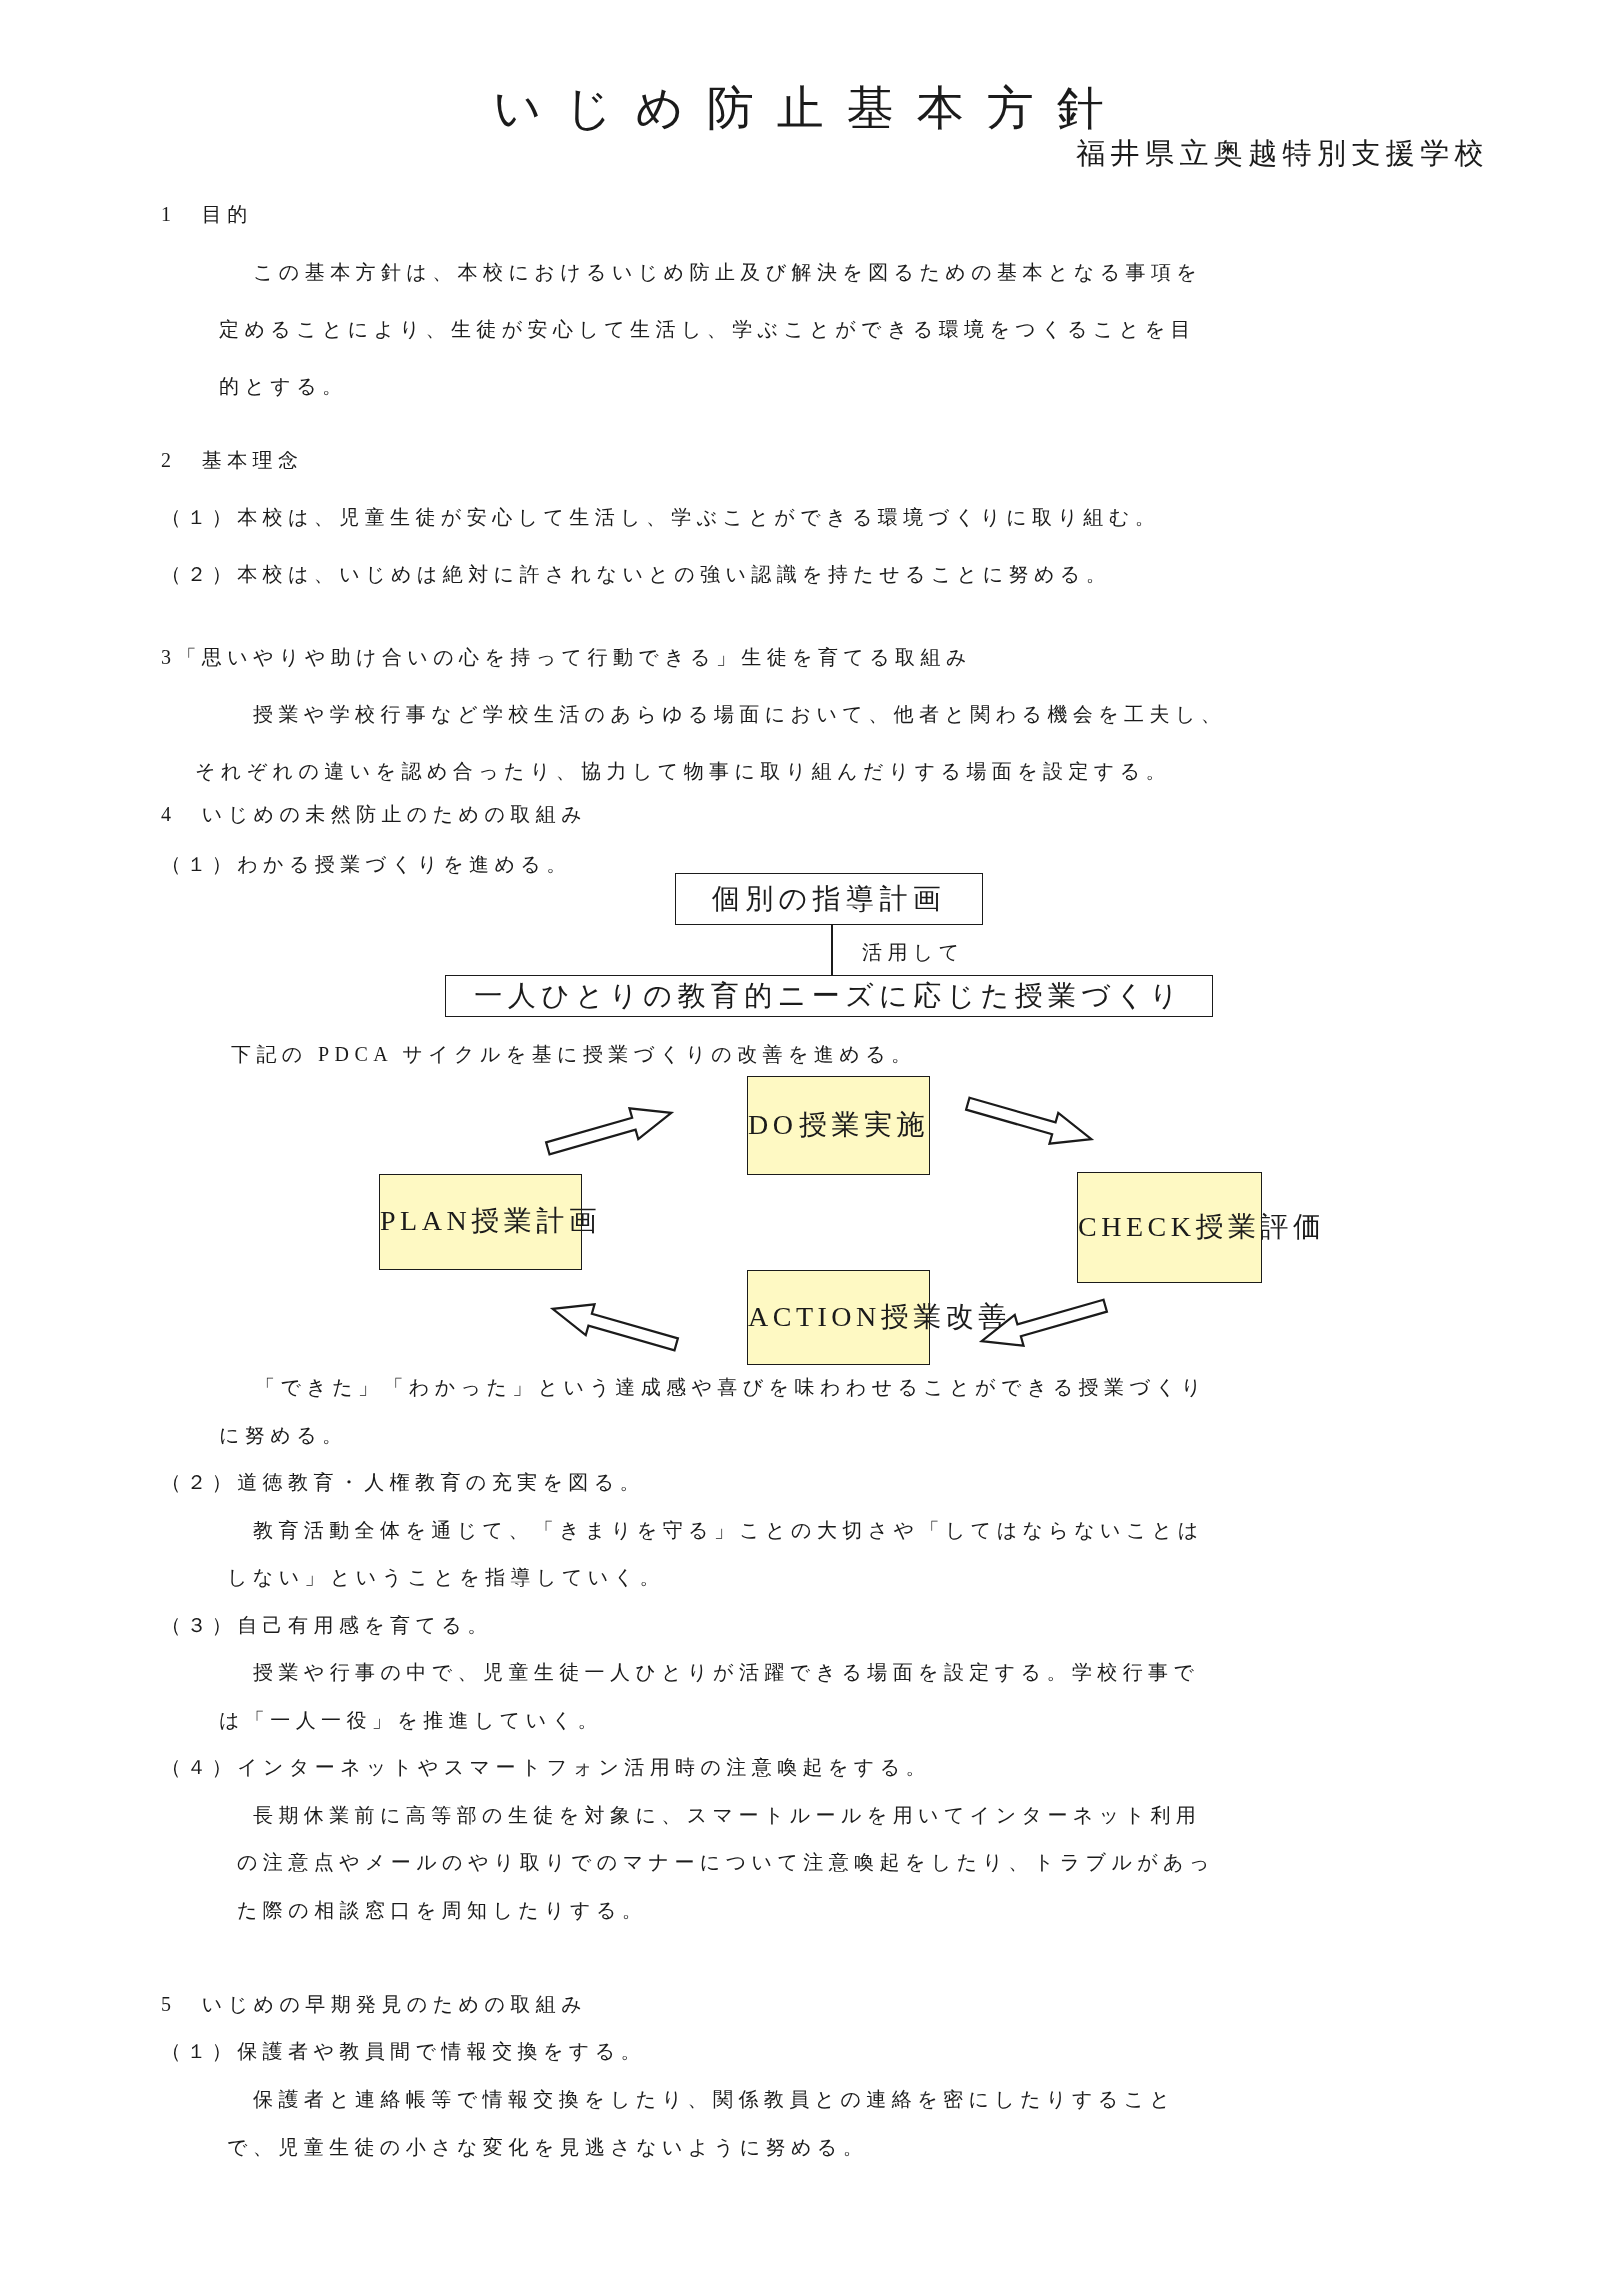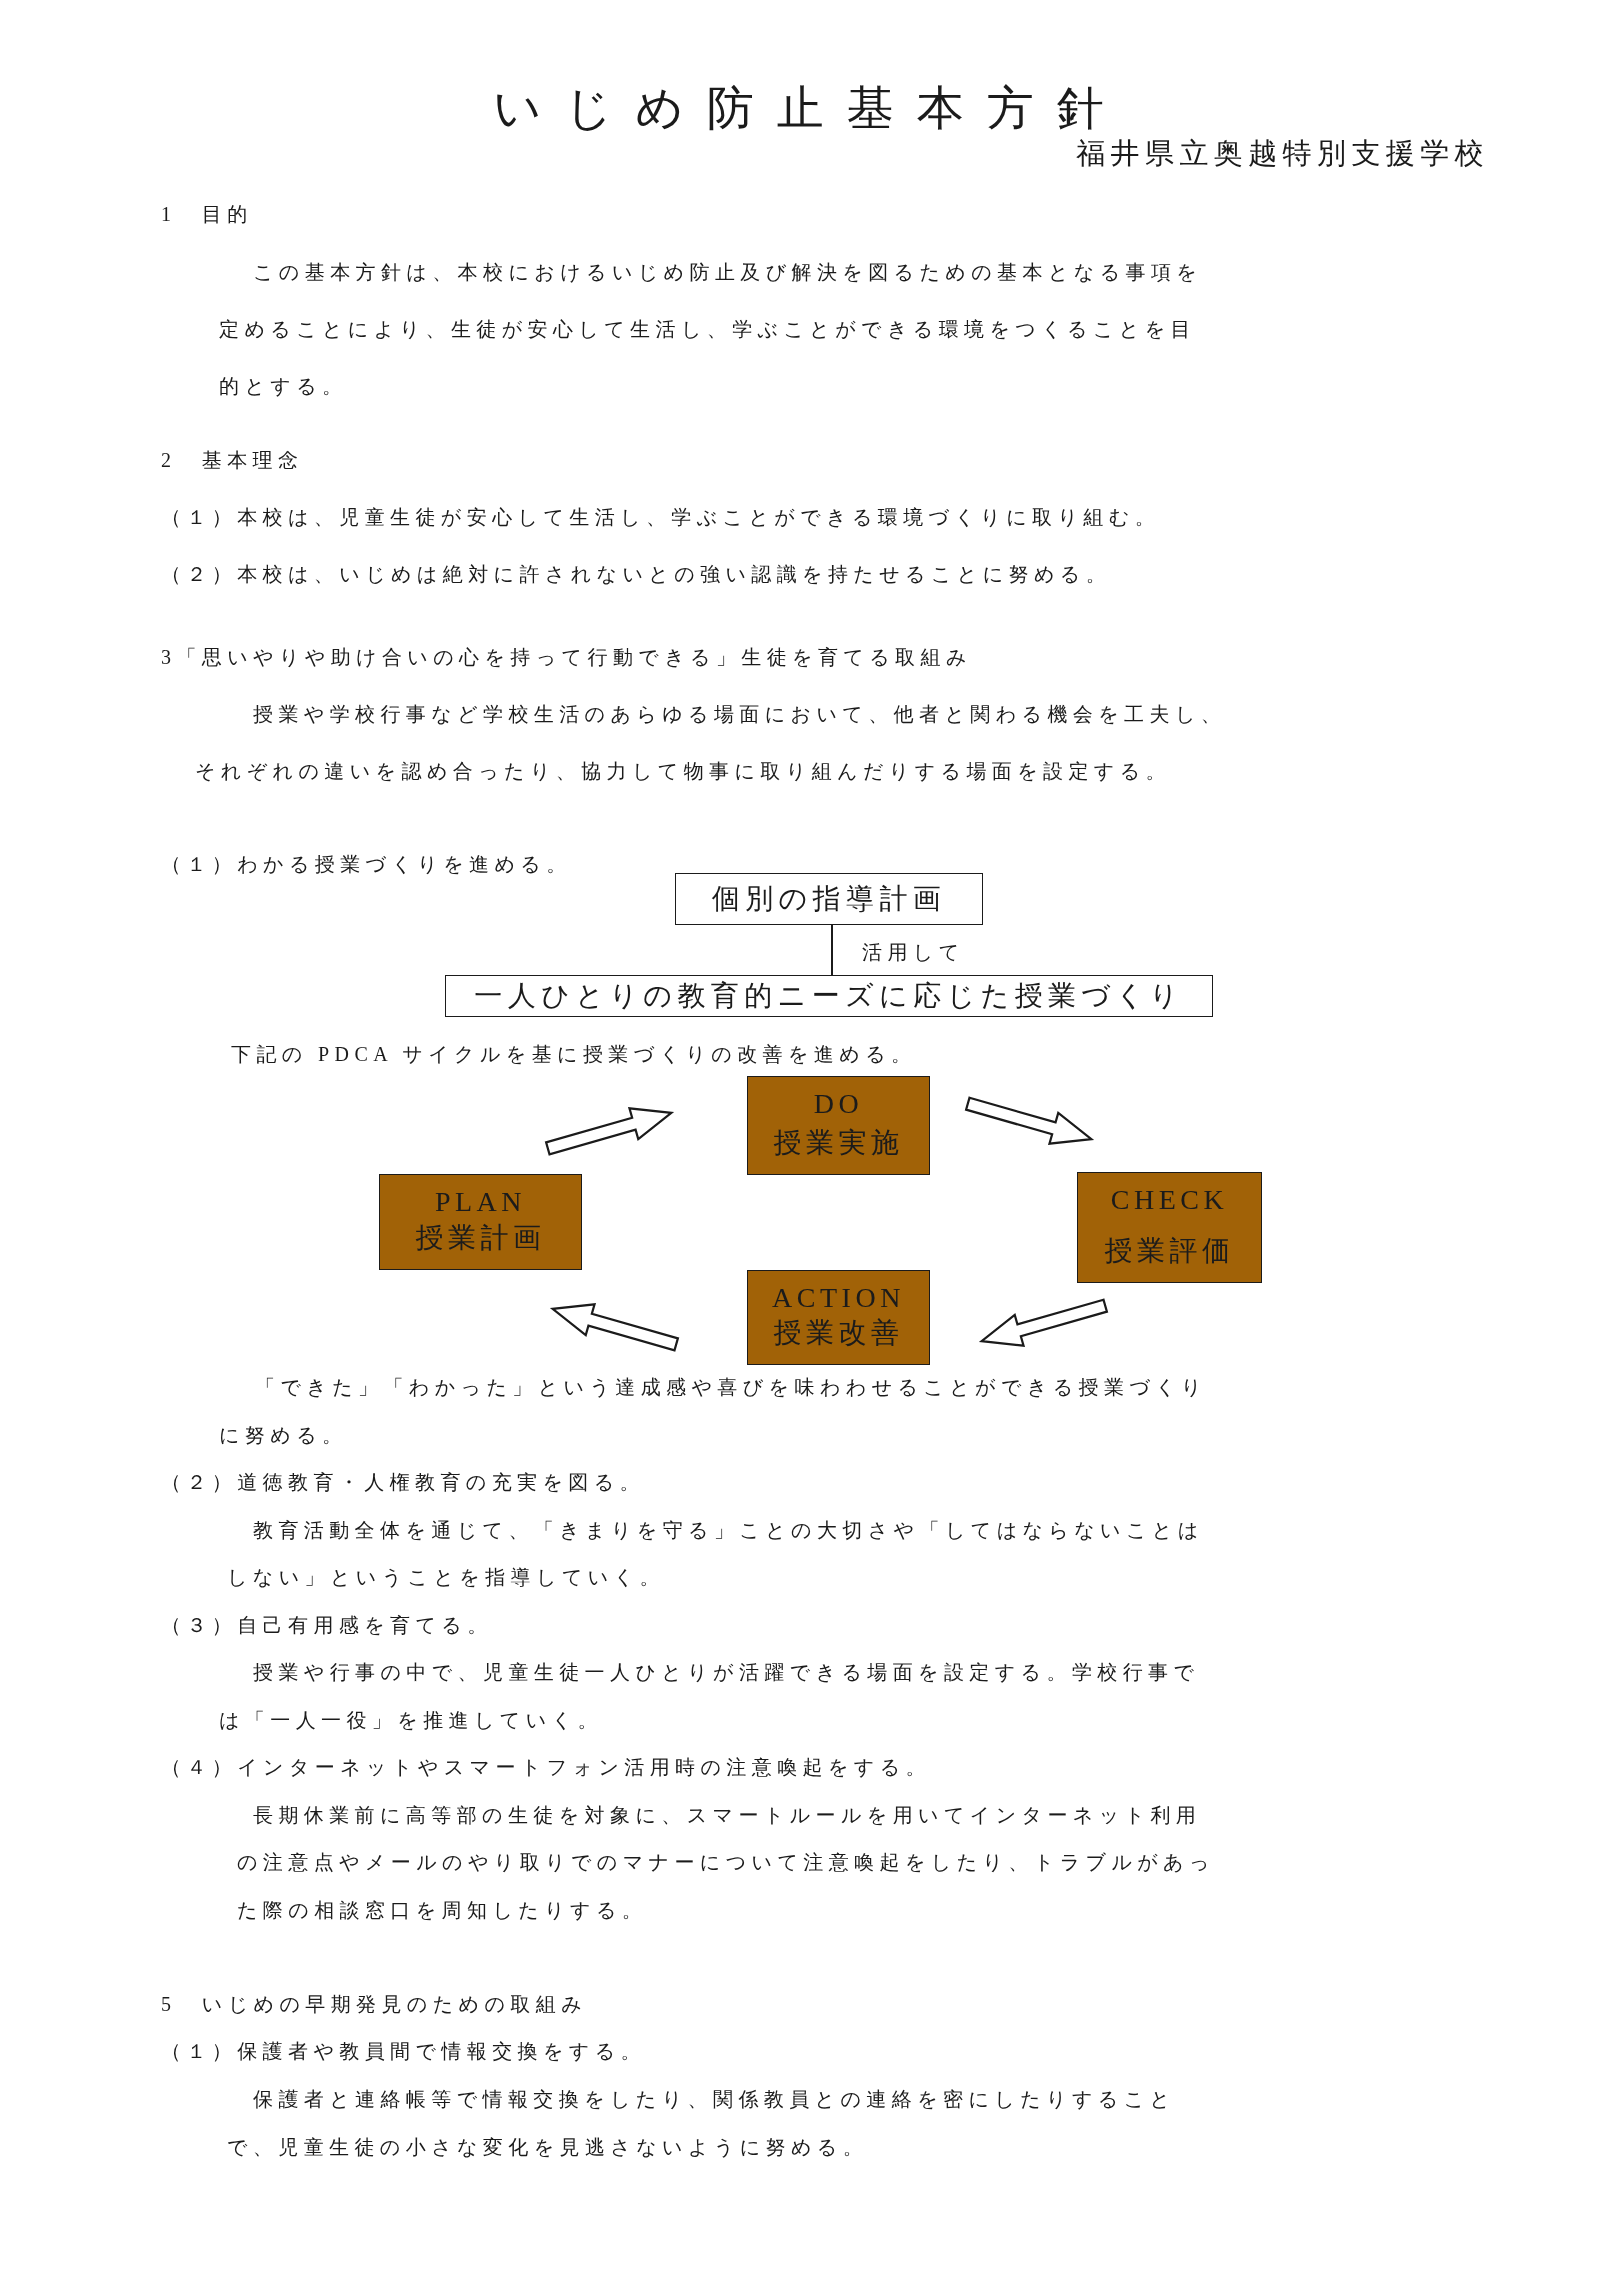--- a/index.html
+++ b/index.html
@@ -43,23 +43,23 @@
     align-items:center;
     justify-content:center;
     font-size:28px;
     letter-spacing:5.4px;
     white-space:nowrap;
     box-sizing:border-box;
   }
   .pdca-box{
     position:absolute;
     border:1.8px solid #1b1b1b;
-    background:#a16207;
+    background:#fef9c3;
     display:flex;
-    flex-direction:column;
+    flex-direction:row;
     align-items:center;
     justify-content:space-between;
     padding:10.7px 0 12.5px 0;
     font-size:28px;
     letter-spacing:4.5px;
     white-space:nowrap;
     box-sizing:border-box;
   }
   .connector{
     position:absolute;
@@ -85,20 +85,21 @@
   <div class="ln" style="top:367px;left:219px">的とする。</div>
 
   <div class="ln" style="top:441px;left:161px">2　基本理念</div>
   <div class="ln" style="top:498px;left:161px">（１）本校は、児童生徒が安心して生活し、学ぶことができる環境づくりに取り組む。</div>
   <div class="ln" style="top:555px;left:161px">（２）本校は、いじめは絶対に許されないとの強い認識を持たせることに努める。</div>
 
   <div class="ln" style="top:638px;left:161px">3「思いやりや助け合いの心を持って行動できる」生徒を育てる取組み</div>
   <div class="ln" style="top:695px;left:253px">授業や学校行事など学校生活のあらゆる場面において、他者と関わる機会を工夫し、</div>
   <div class="ln" style="top:752px;left:195px">それぞれの違いを認め合ったり、協力して物事に取り組んだりする場面を設定する。</div>
 
+  <div class="ln" style="top:795px;left:161px">4　いじめの未然防止のための取組み</div>
   <div class="ln" style="top:845px;left:161px">（１）わかる授業づくりを進める。</div>
 
   <div>
     <div class="dbox" style="left:675px;top:873px;width:308px;height:52px">個別の指導計画</div>
     <div class="connector" style="left:831px;top:925px;height:50px"></div>
     <div class="ln" style="top:933px;left:862px">活用して</div>
     <div class="dbox" style="left:445px;top:975px;width:768px;height:42px">一人ひとりの教育的ニーズに応じた授業づくり</div>
     <div class="ln" style="top:1035px;left:231px">下記の PDCA サイクルを基に授業づくりの改善を進める。</div>
 
     <div class="pdca-box" style="left:747px;top:1076px;width:183px;height:99px">

